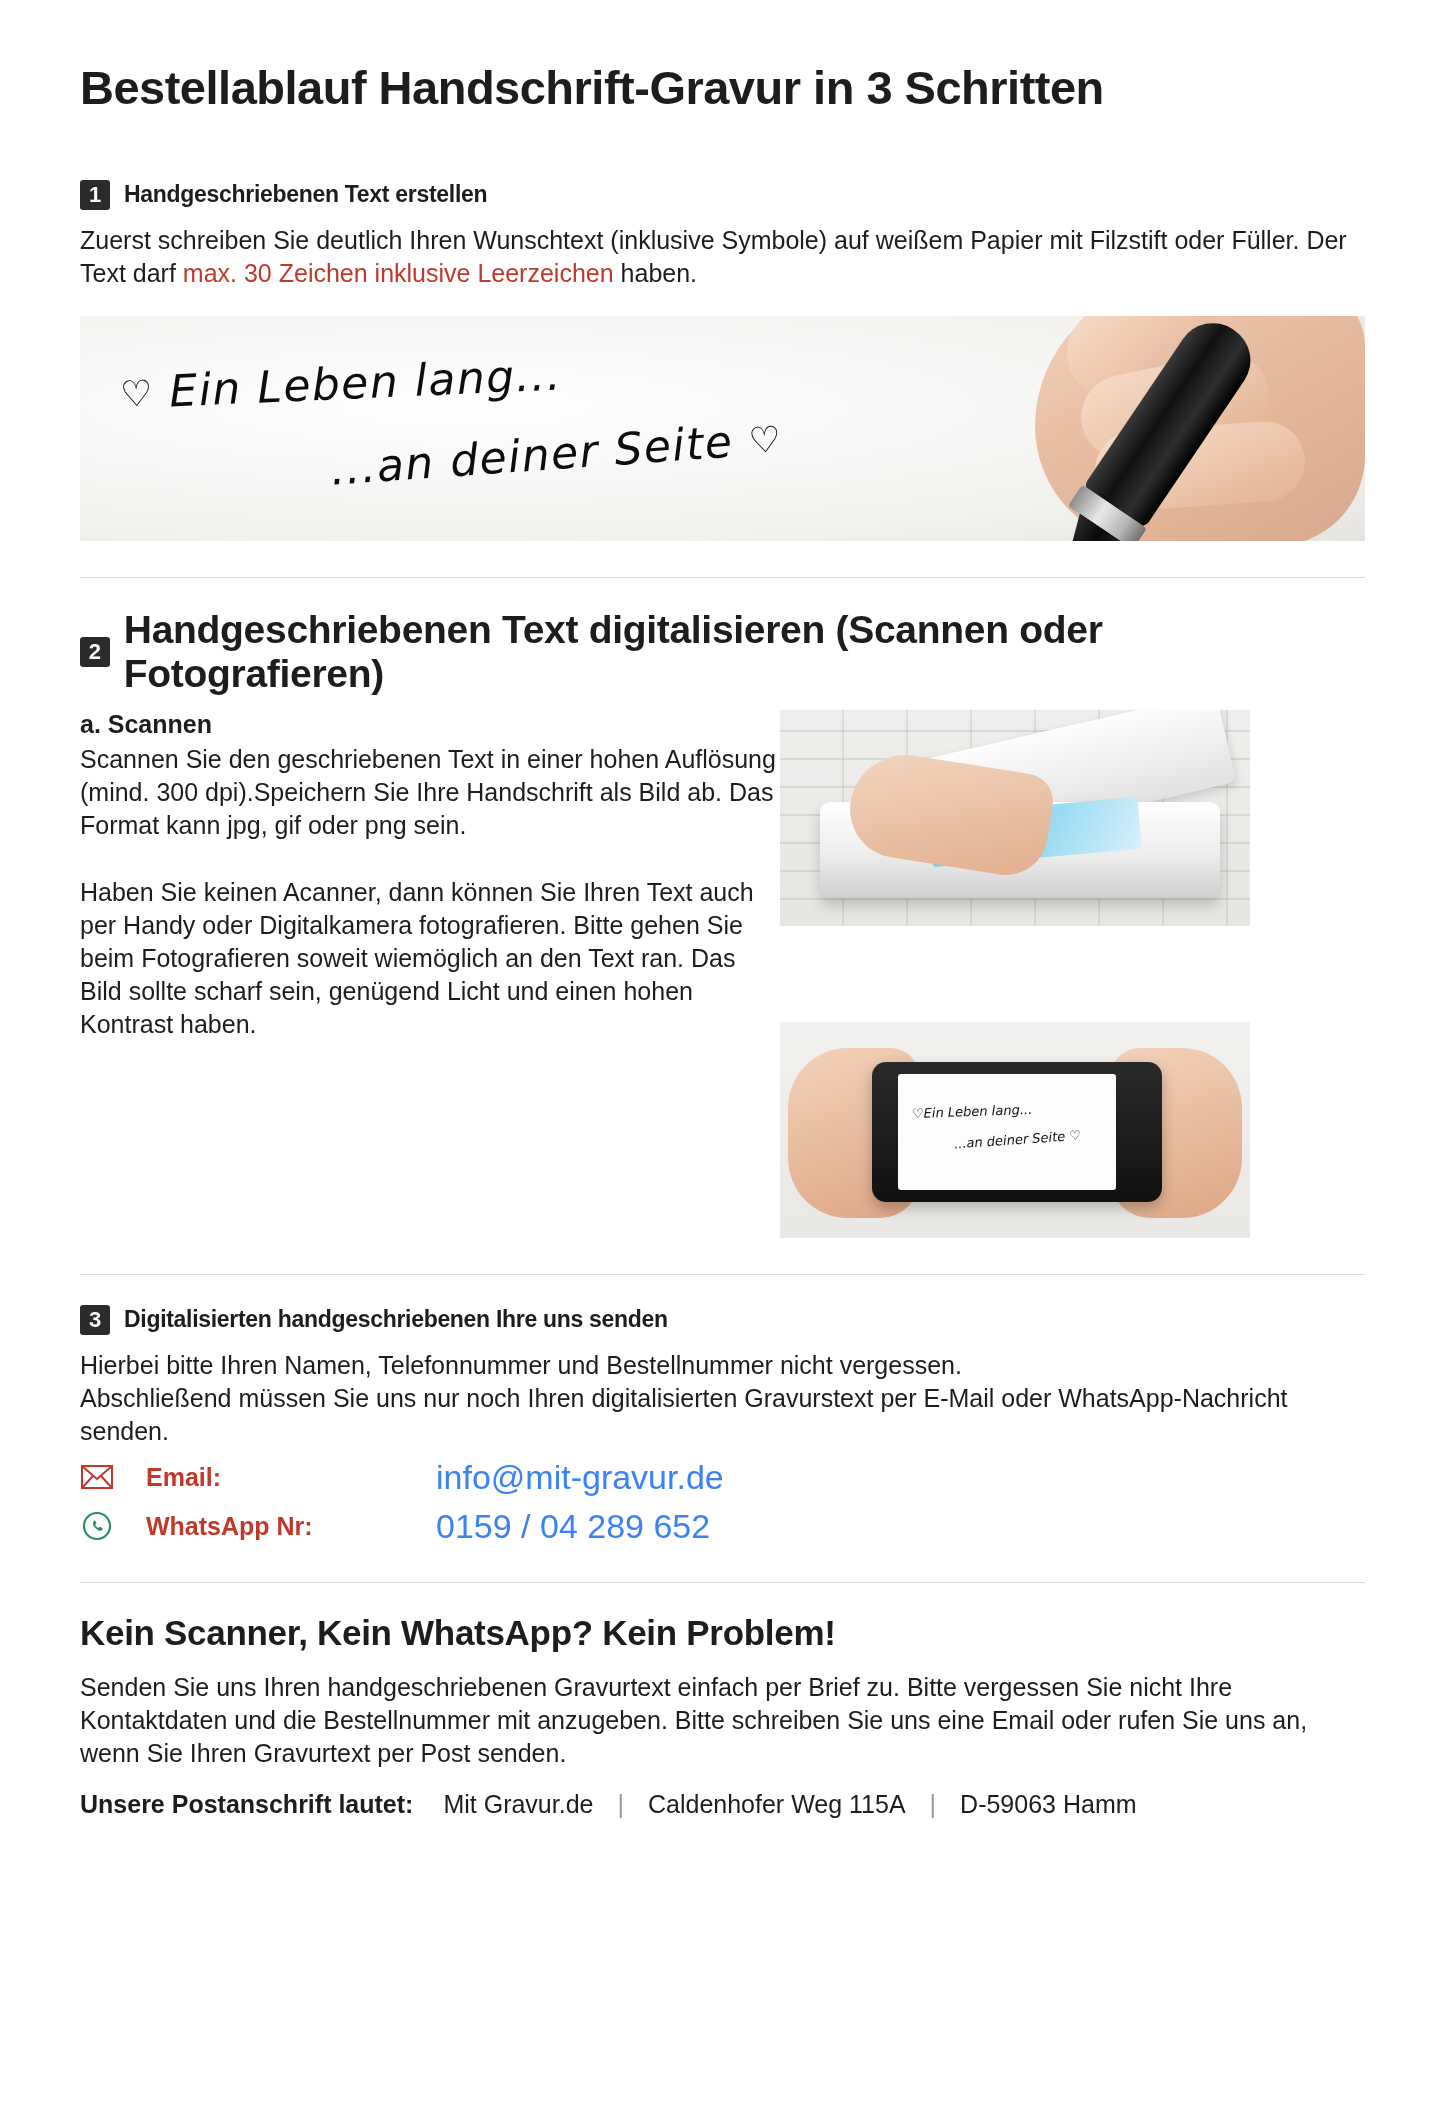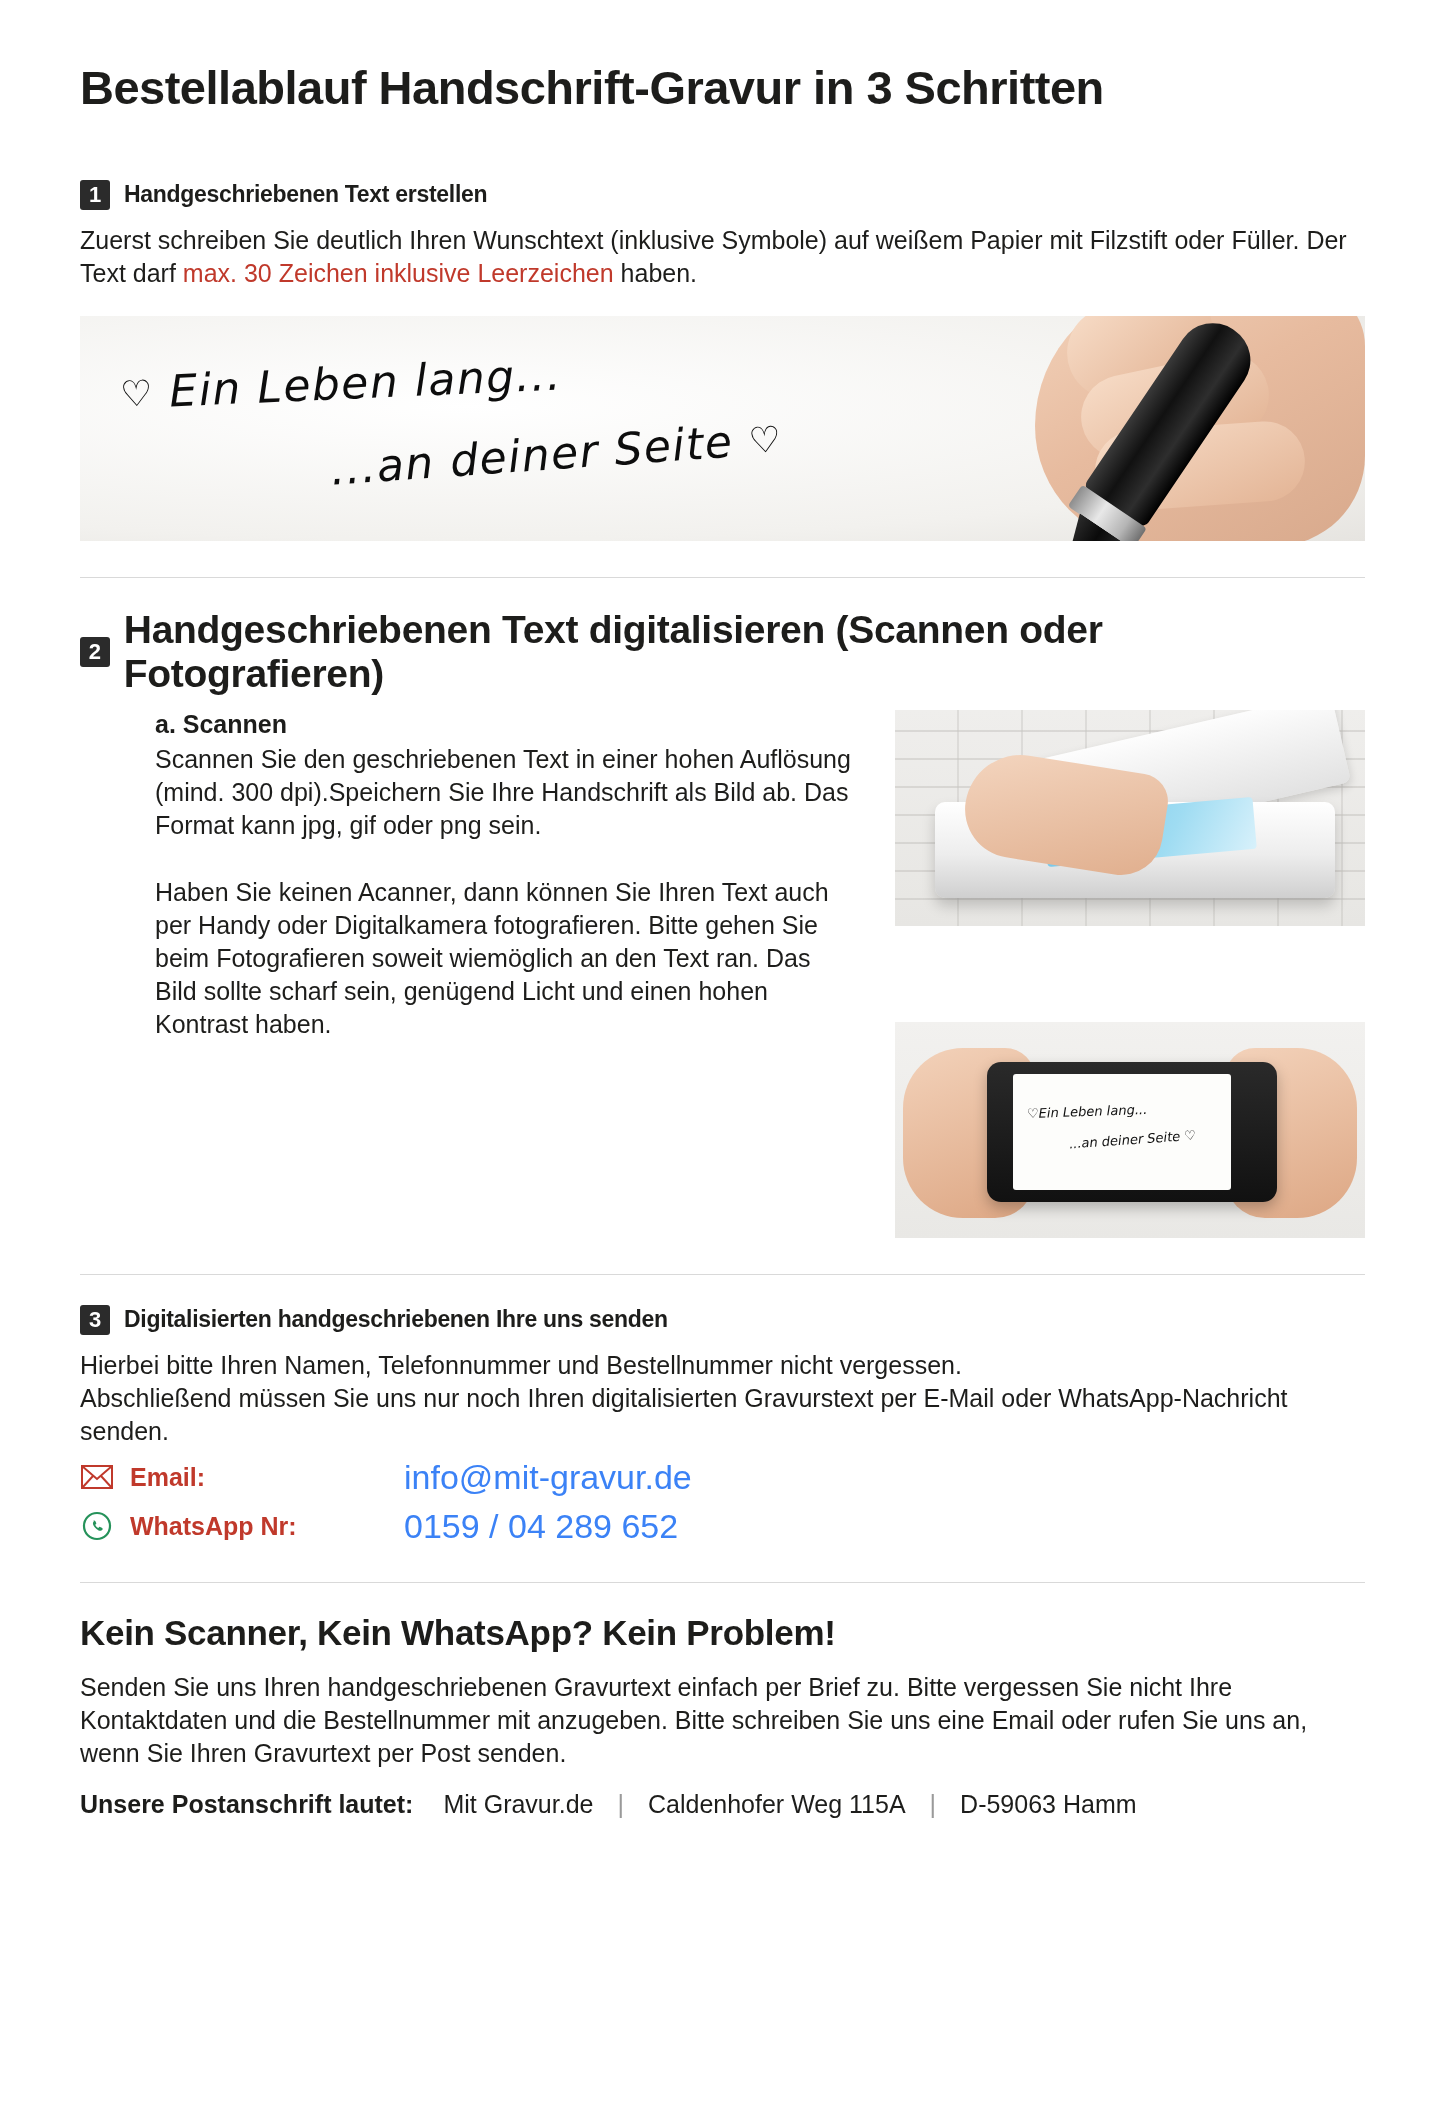--- a/index.html
+++ b/index.html
@@ -145,23 +145,21 @@
     background: linear-gradient(160deg,#f7dcc7,#e3b495);
     border-radius: 60px;
   }
   .finger.f1 { right: 150px; top: 10px; width: 150px; height: 92px; transform: rotate(-22deg); }
   .finger.f2 { right: 95px; top: 78px; width: 190px; height: 84px; transform: rotate(-12deg); }
   .finger.f3 { right: 60px; top: 140px; width: 210px; height: 80px; transform: rotate(-4deg); }
 
   
   .two-col {
     display: flex;
-    gap: 40px;
     align-items: flex-start;
-    justify-content: flex-end;
   }
   .col-left { width: 700px; }
   .col-right { width: 470px; }
   .sub-title {
     font-size: 25px;
     font-weight: bold;
     margin: 0 0 4px 0;
   }
   .sub-block { margin-bottom: 34px; }
 
@@ -254,21 +252,21 @@
     background: linear-gradient(160deg,#f6dbc6,#e0ad8b);
     border-radius: 22px;
   }
   .hand-l .thumb { right: -14px; top: 22px; transform: rotate(12deg); }
   .hand-r .thumb { left: -14px; top: 22px; transform: rotate(-12deg); }
 
   
   .contact-row {
     display: flex;
     align-items: center;
-    gap: 16px;
+    gap: 32px;
     margin-top: 10px;
   }
   .contact-label {
     font-size: 25px;
     font-weight: bold;
     color: #c0392b;
     width: 258px;
   }
   .contact-value {
     font-size: 34px;

